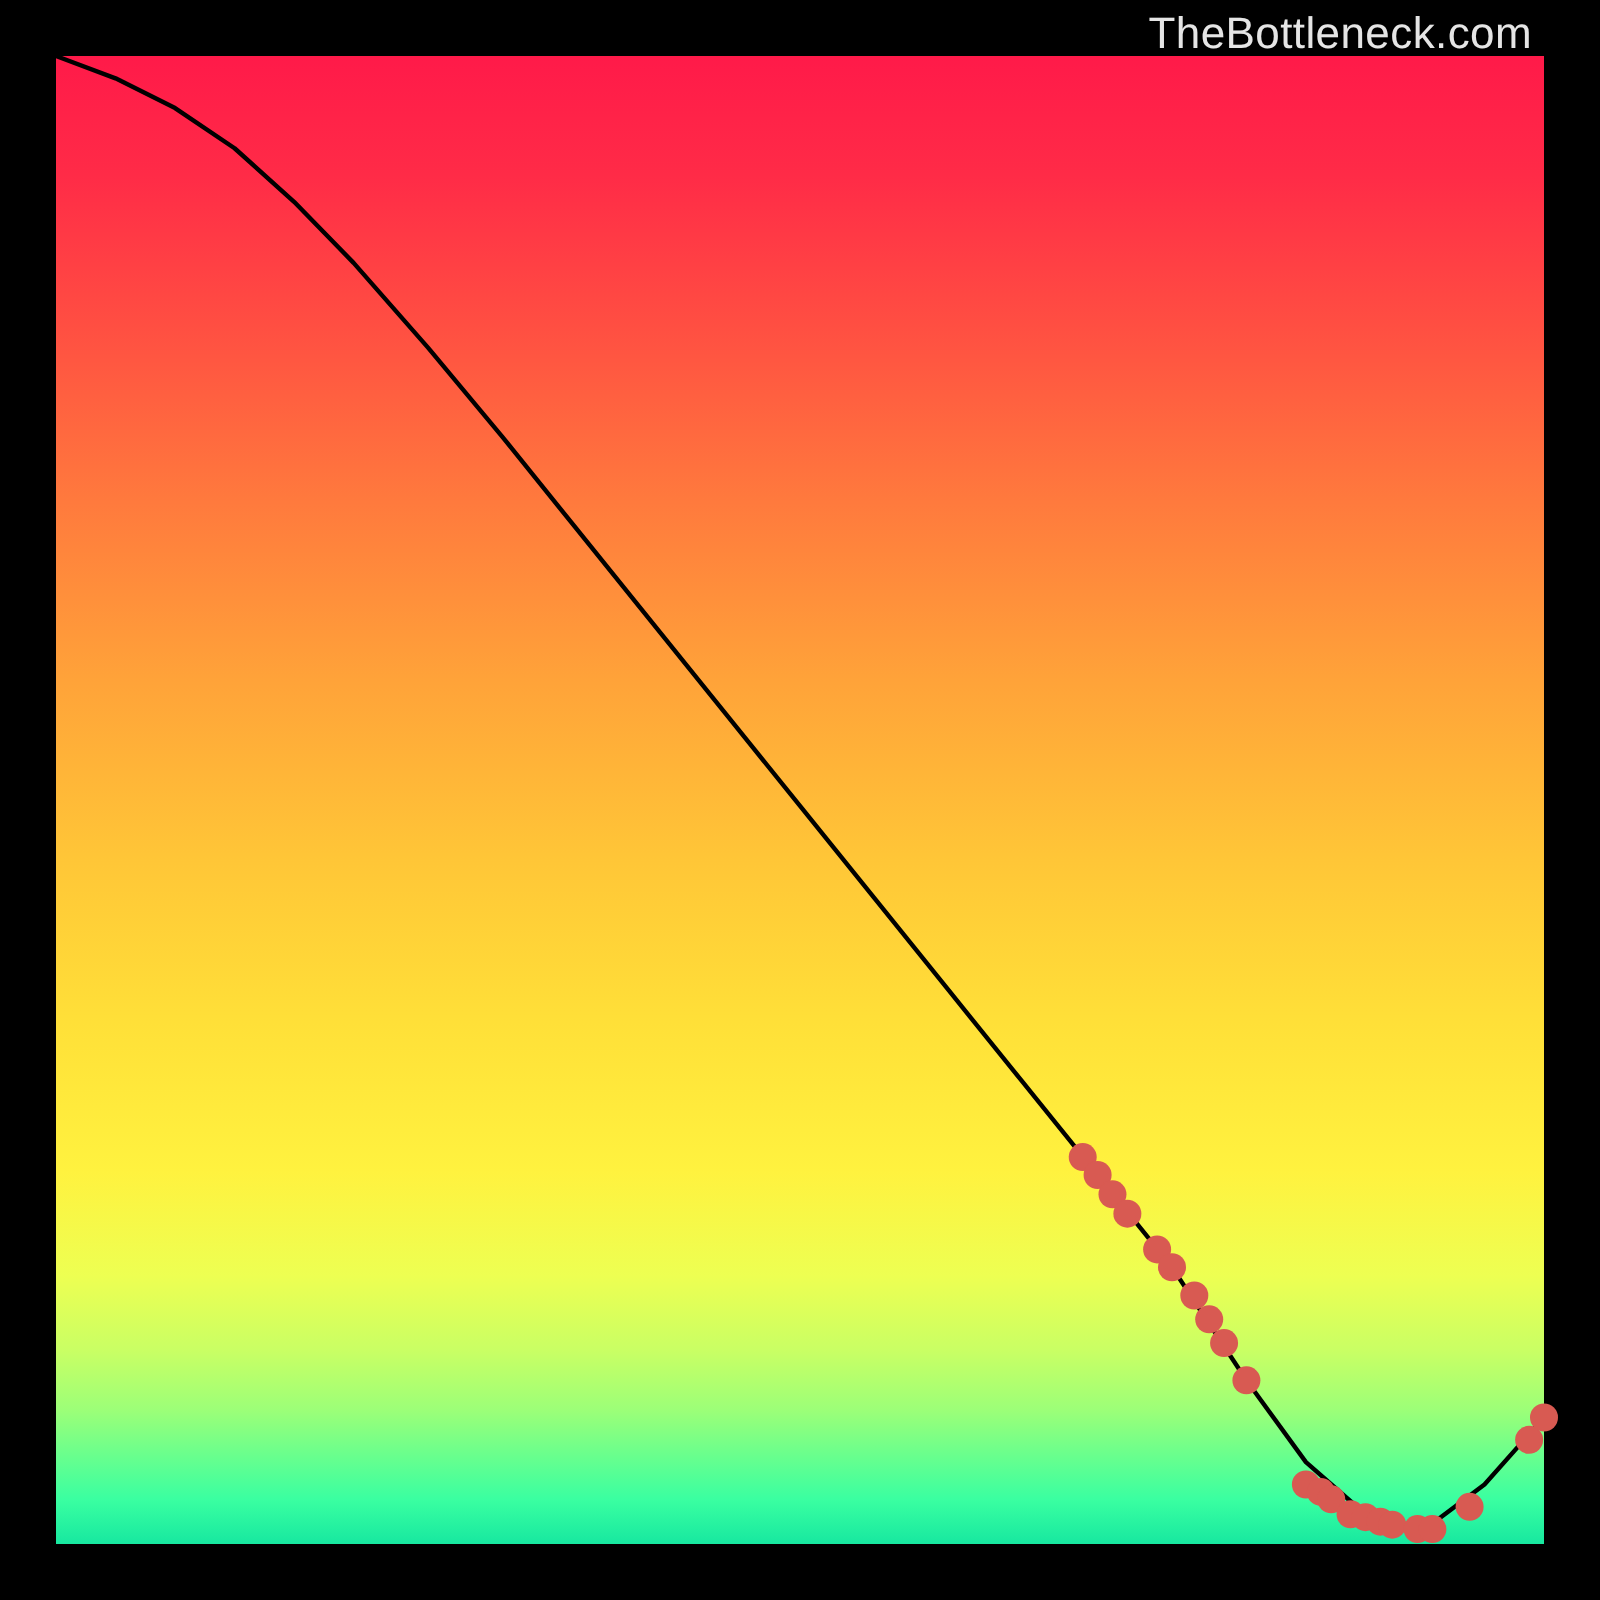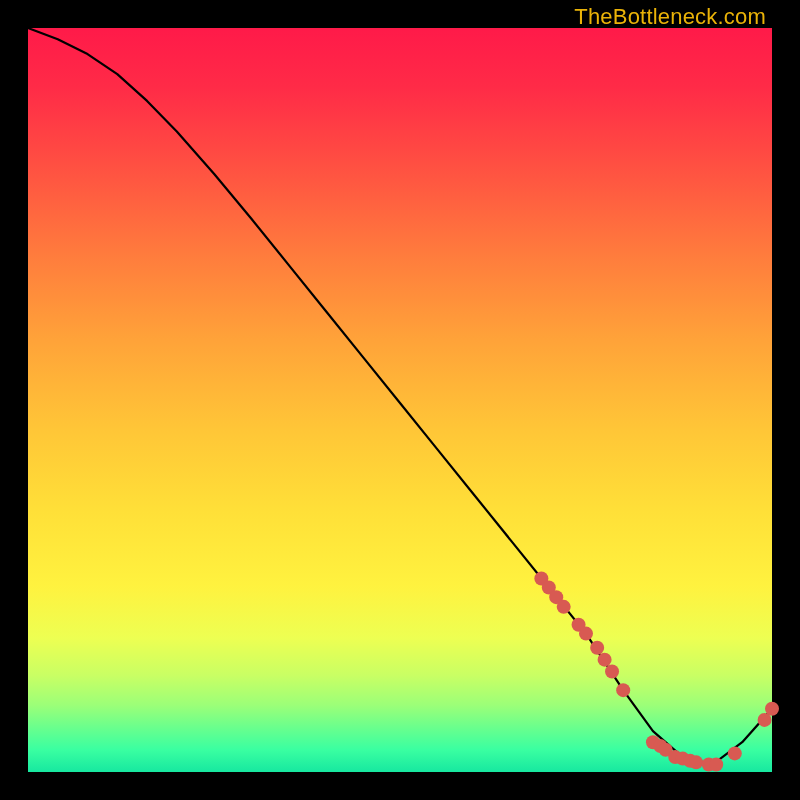--- a/index.html
+++ b/index.html
@@ -40,21 +40,21 @@
       #9cff78 91%,
       #6aff8d 94%,
       #3affa1 97%,
       #17e8a0 100%
     );
   }
   .watermark {
     position: absolute;
     top: 4px;
     right: 34px;
-    color: #eab308;
+    color: #e5e5e5;
     font-size: 22px;
     letter-spacing: 0.2px;
     font-weight: 500;
     user-select: none;
   }
   svg.plot {
     position: absolute;
     left: 0;
     top: 0;
     width: 744px;

